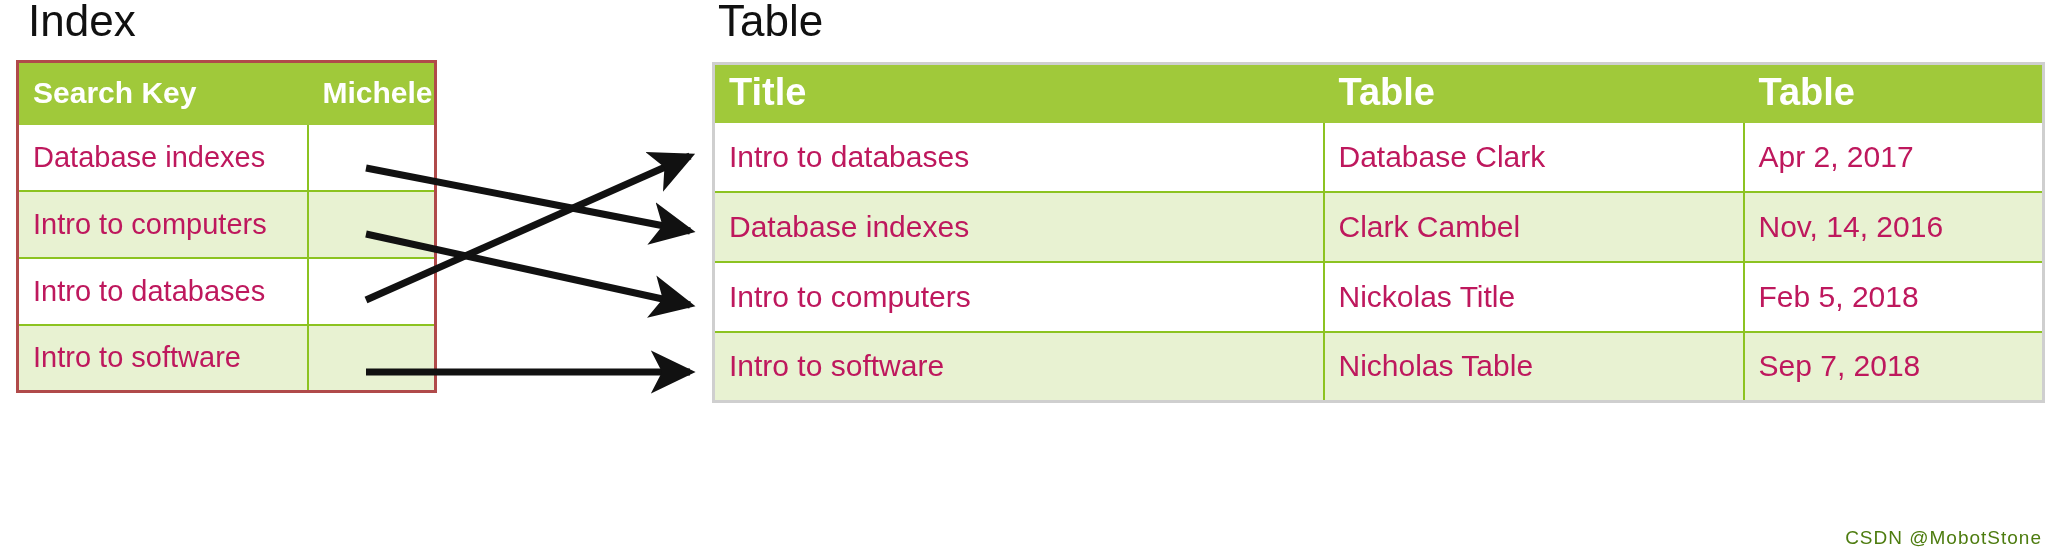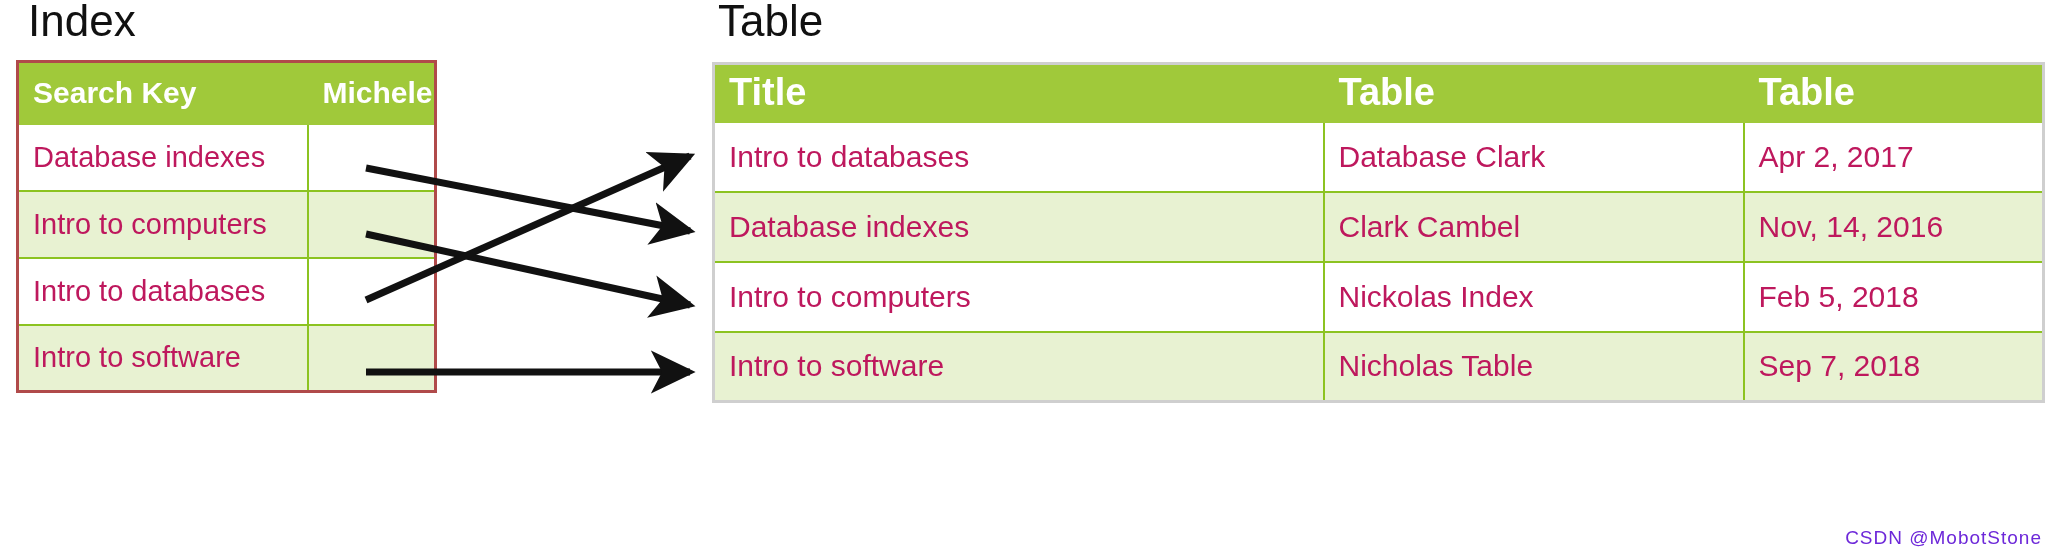--- a/index.html
+++ b/index.html
@@ -111,21 +111,21 @@
     height: 551px;
     pointer-events: none;
   }
 
   
   #watermark {
     position: absolute;
     right: 18px;
     bottom: 2px;
     font-size: 19px;
-    color: #6d28d9;
+    color: #4d7c0f;
     white-space: nowrap;
     letter-spacing: 1px;
   }
 </style>
 </head>
 <body>
 
 <div class="stage">
 
   <div class="heading" id="index-heading">Index</div>
@@ -182,21 +182,21 @@
         <td>Database Clark</td>
         <td>Apr 2, 2017</td>
       </tr>
       <tr class="row-alt">
         <td> Database indexes</td>
         <td>Clark Cambel</td>
         <td>Nov, 14, 2016</td>
       </tr>
       <tr class="row-plain">
         <td> Intro to computers</td>
-        <td>Nickolas Index</td>
+        <td>Nickolas Title</td>
         <td>Feb 5, 2018</td>
       </tr>
       <tr class="row-alt">
         <td>Intro to software</td>
         <td>Nicholas Table</td>
         <td>Sep 7, 2018</td>
       </tr>
     </tbody>
   </table>
 

